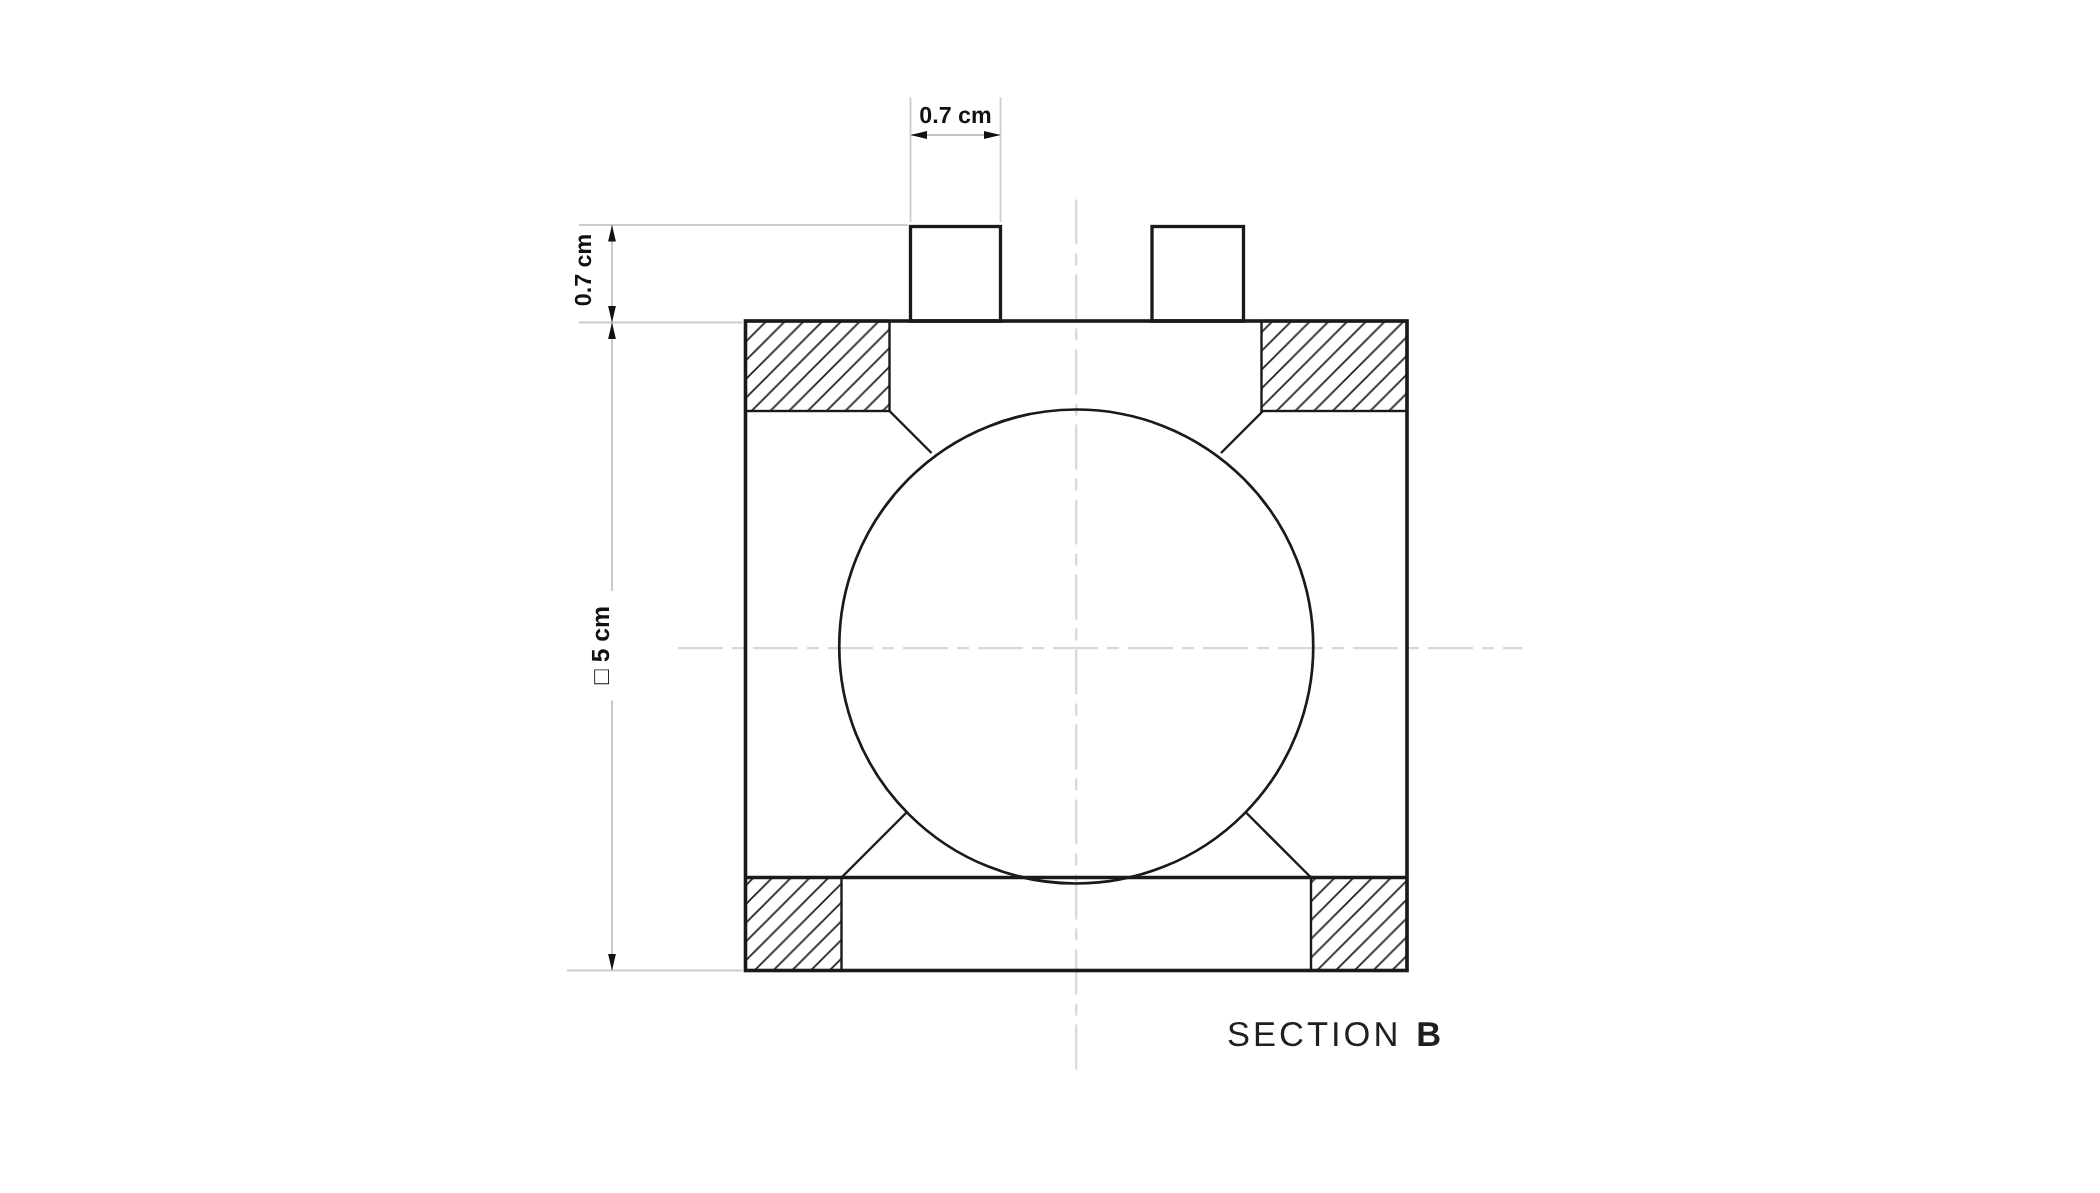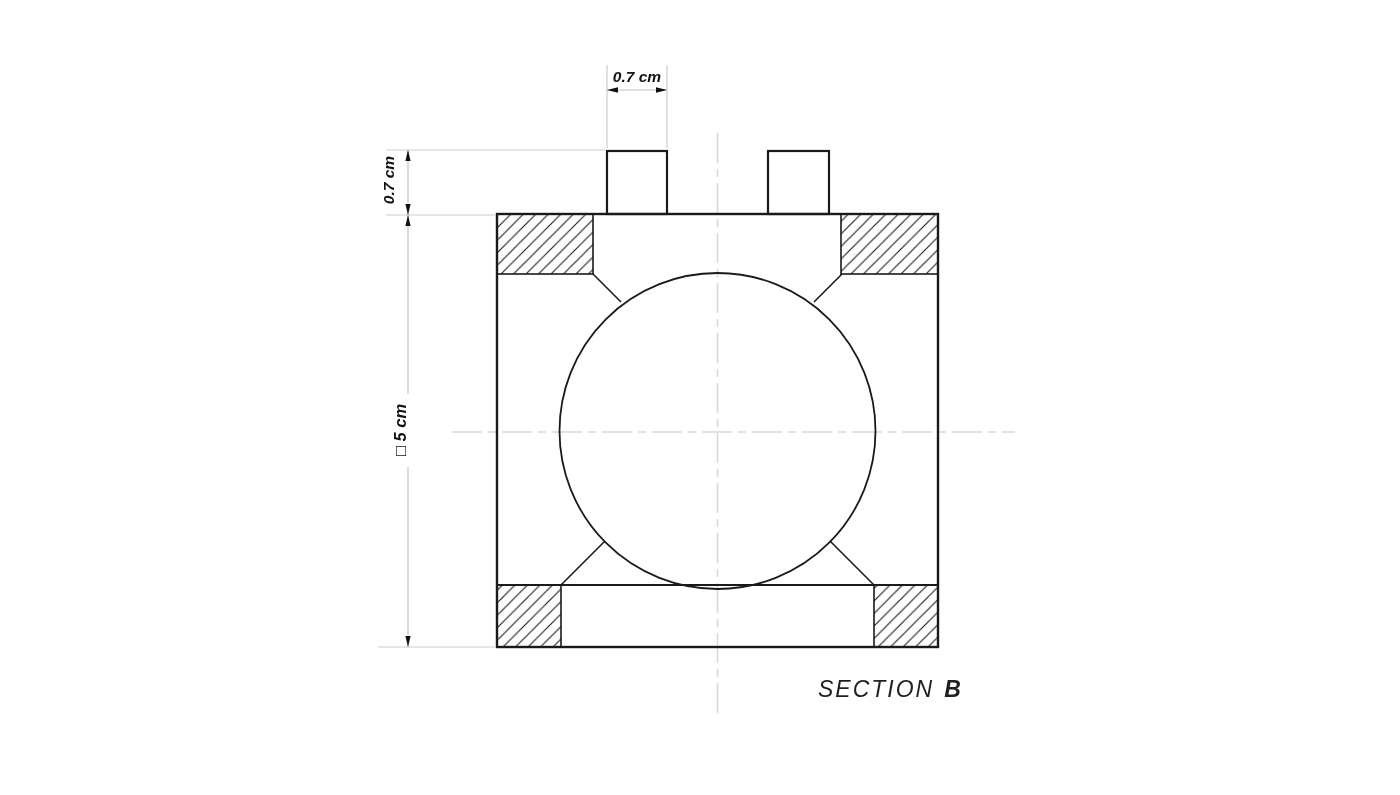--- a/index.html
+++ b/index.html
@@ -9,21 +9,20 @@
     width: 1400px;
     height: 795px;
     overflow: hidden;
     font-family: "Liberation Sans", sans-serif;
   }
   .stage {
     position: relative;
     width: 1400px;
     height: 795px;
     background: #ffffff;
-    font-style: italic;
   }
   svg { display: block; }
 
   
   .outline      { fill: none; stroke: #1a1a1a; stroke-width: 2.4; }
   .tab          { fill: none; stroke: #1a1a1a; stroke-width: 2.2; }
   .bore         { fill: none; stroke: #1a1a1a; stroke-width: 1.8; }
   .floor        { stroke: #1a1a1a; stroke-width: 2.2; }
   .chamfer      { stroke: #1a1a1a; stroke-width: 1.6; }
   .hatch-rect   { fill: url(#hatch); stroke: #1a1a1a; stroke-width: 1.6; }

